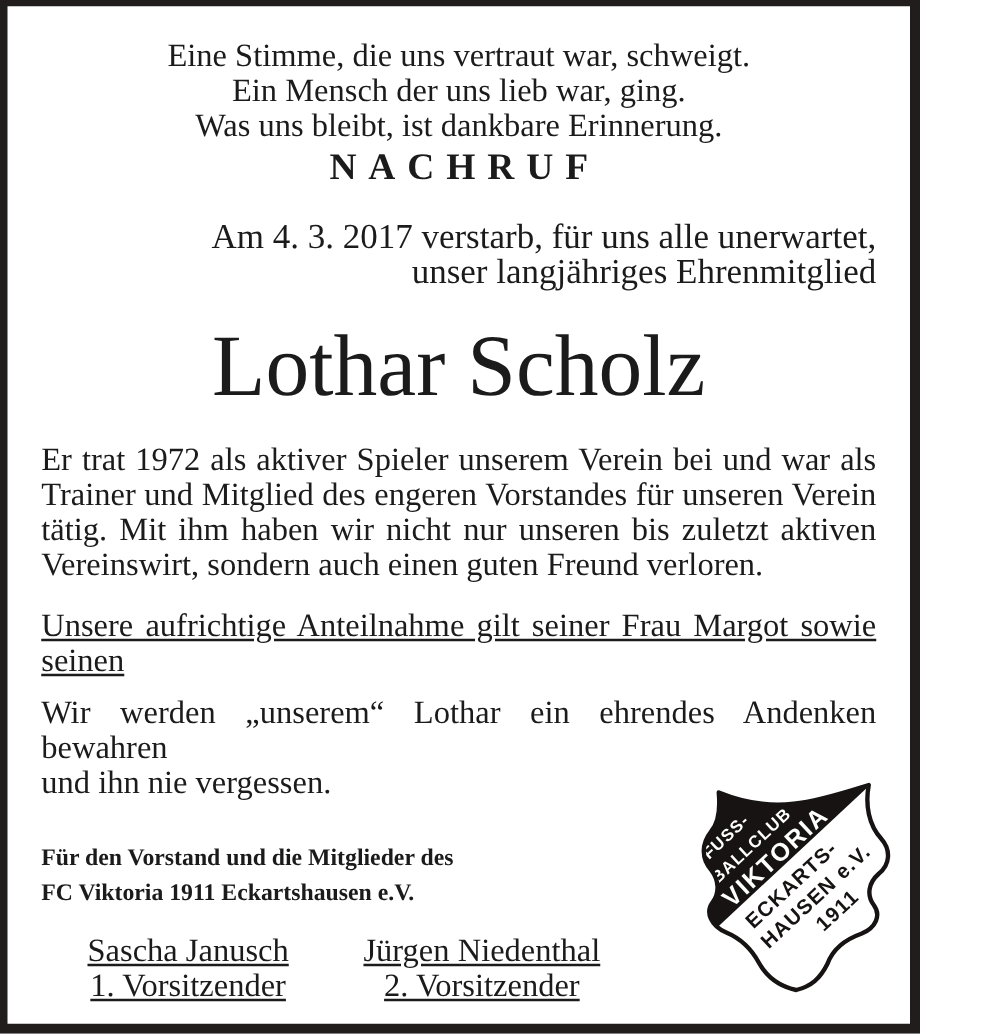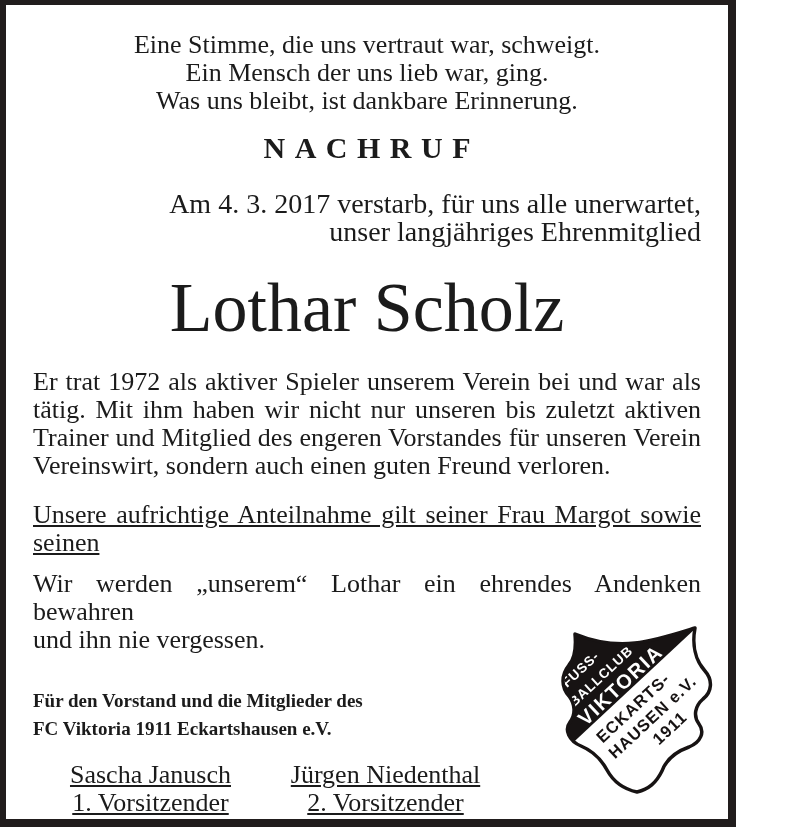--- a/index.html
+++ b/index.html
@@ -11,21 +11,21 @@
     border-style:solid;
     border-color:#211d1d;
     border-width:5px 8px 8px 6px;
     font-family:"Liberation Serif", serif;
     color:#1b1b1b;
     overflow:hidden;
   }
   .inner { padding:0 27px; }
 
   .epigraph { margin-top:26px; text-align:center; font-size:26px; line-height:28px; }
-  .nachruf  { margin-top:18px; text-align:center; font-size:30px; font-weight:bold;
+  .nachruf  { margin-top:4px; text-align:center; font-size:30px; font-weight:bold;
               letter-spacing:9.5px; padding-left:9.5px; line-height:30px; }
   .intro    { margin-top:27px; text-align:right; font-size:28px; line-height:28px; }
   .deceased { margin-top:27px; text-align:center; font-size:70px; font-weight:normal; line-height:70px; }
 
   .para { font-size:26px; line-height:28px; }
   .para .jline { text-align:justify; text-align-last:justify; }
   .para .jline.last { text-align-last:left; }
   .p1 { margin-top:25px; }
   .p2 { margin-top:21px;text-decoration:underline; }
   .p3 { margin-top:13px; }
@@ -57,22 +57,22 @@
 
     <div class="intro">
       <div>Am 4. 3. 2017 verstarb, für uns alle unerwartet,</div>
       <div>unser langjähriges Ehrenmitglied</div>
     </div>
 
     <div class="deceased">Lothar Scholz</div>
 
     <div class="para p1">
       <div class="jline">Er trat 1972 als aktiver Spieler unserem Verein bei und war als</div>
+      <div class="jline">Trainer und Mitglied des engeren Vorstandes für unseren Verein</div>
       <div class="jline">tätig. Mit ihm haben wir nicht nur unseren bis zuletzt aktiven</div>
-      <div class="jline">Trainer und Mitglied des engeren Vorstandes für unseren Verein</div>
       <div class="jline last">Vereinswirt, sondern auch einen guten Freund verloren.</div>
     </div>
 
     <div class="para p2">
       <div class="jline">Unsere aufrichtige Anteilnahme gilt seiner Frau Margot sowie seinen</div>
     </div>
 
     <div class="para p3">
       <div class="jline">Wir werden „unserem“ Lothar ein ehrendes Andenken bewahren</div>
       <div class="jline last">und ihn nie vergessen.</div>

